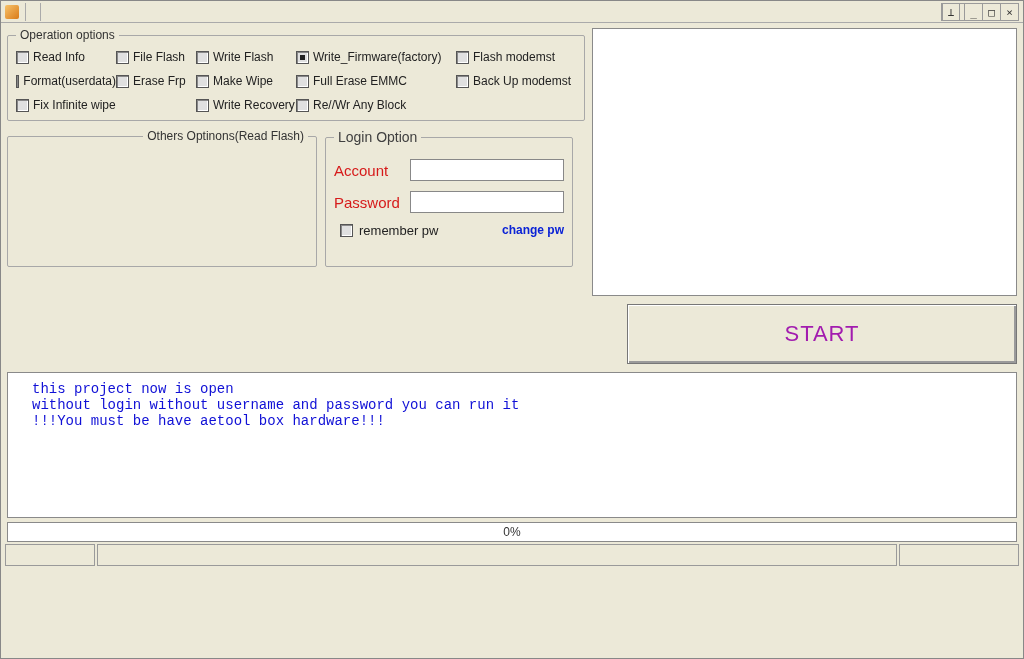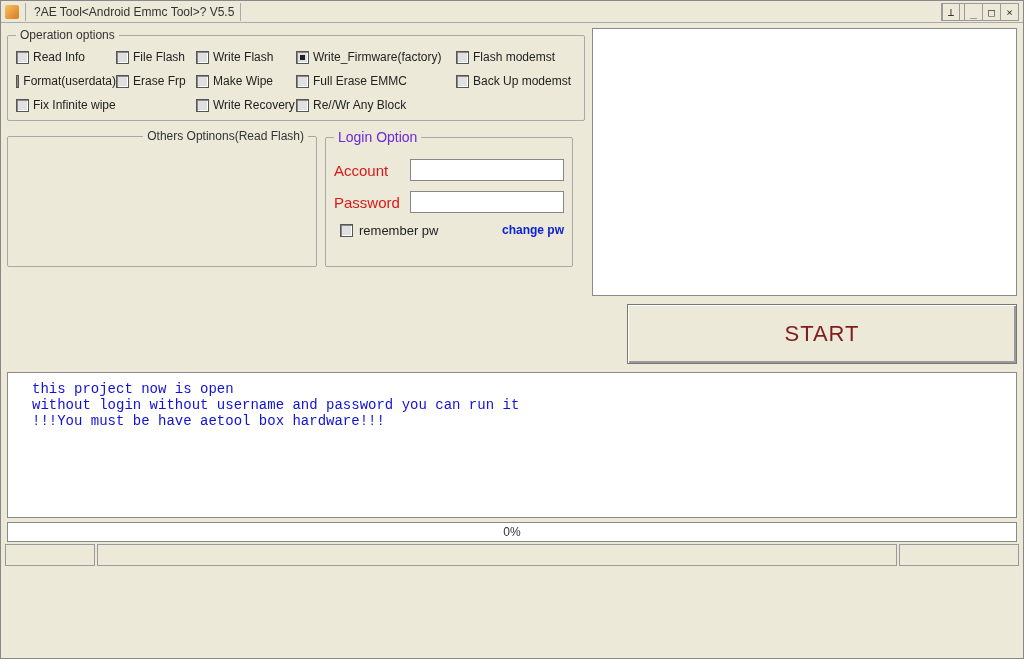--- a/index.html
+++ b/index.html
@@ -121,21 +121,21 @@
     }
     .others-box {
       flex: 1;
       min-height: 138px;
       text-align: right;
     }
     .login-box {
       width: 248px;
       min-height: 138px;
     }
-    .login-legend { color: #6d28d9; font-size: 14px; font-weight: normal; }
+    .login-legend { color: #404040; font-size: 14px; font-weight: normal; }
     .login-field {
       display: flex;
       align-items: center;
       margin: 6px 0 10px;
     }
     .login-field label {
       color: #d61a1a;
       font-size: 15px;
       width: 76px;
     }
@@ -187,21 +187,21 @@
     .start-btn {
       height: 60px;
       margin-top: 8px;
       background: #ece9d8;
       border: 1px solid #777;
       box-shadow: inset 1px 1px 0 #fff, inset -2px -2px 0 #9a9a9a;
       display: flex;
       align-items: center; justify-content: center;
       font-size: 22px;
       letter-spacing: 1px;
-      color:#7f1d1d;
+      color:#a21caf;
       margin-left:35px;
     }
 
     .log-box {
       margin: 6px 6px 4px 6px;
       background: #fff;
       border: 1px solid #8a8a8a;
       height: 146px;
       padding: 8px 24px;
       font-family: "Lucida Console","Courier New",monospace;
@@ -236,21 +236,20 @@
     .status-cell:last-child{ flex: 0 0 120px; margin-right:0;}
 
     .empty-span { width: 1px; height:1px;}
   </style>
 </head>
 <body>
 
 <div class="title-bar">
   <span class="app-icon"></span>
   <span style="display:inline-block;width:1px;height:18px;background:#aaa;margin-right:8px;"></span>
-  <span class="title-text">?AE Tool&lt;Android Emmc Tool&gt;? V5.5</span>
   <span class="vsep"></span>
   <div class="win-btns">
     <span style="border-right:1px solid #9a9a9a; margin-right:4px; border-left:1px solid #9a9a9a;">⊥</span>
     <span>_</span>
     <span>□</span>
     <span>×</span>
   </div>
 </div>
 
 <div class="main-area">

